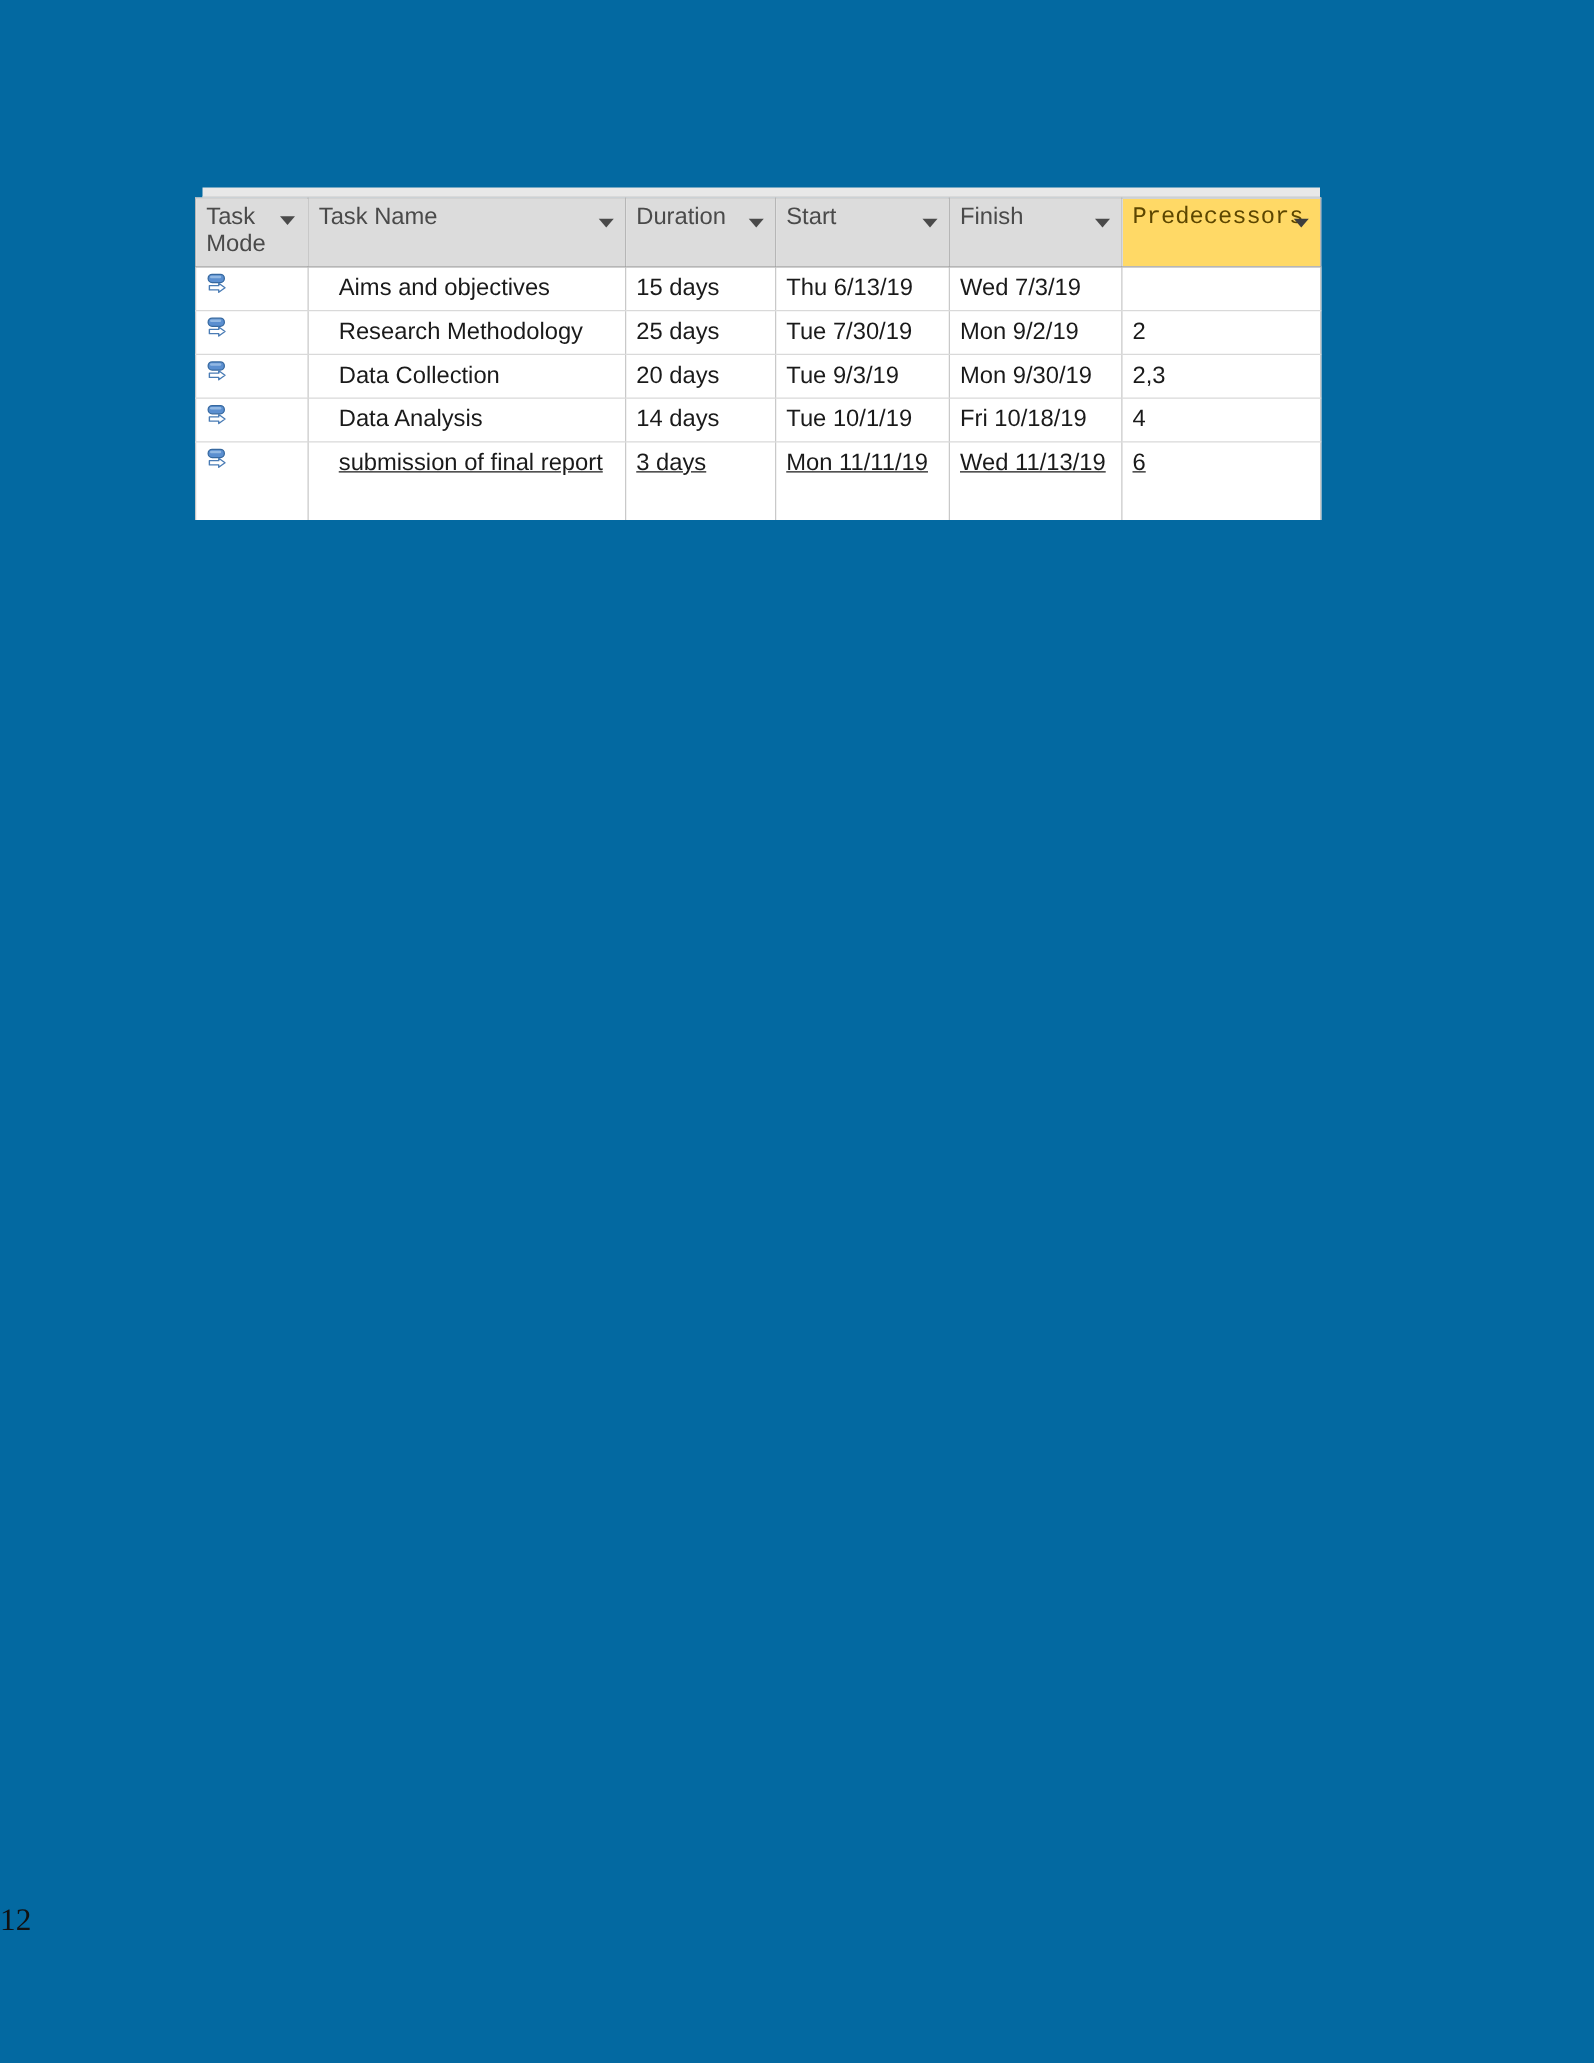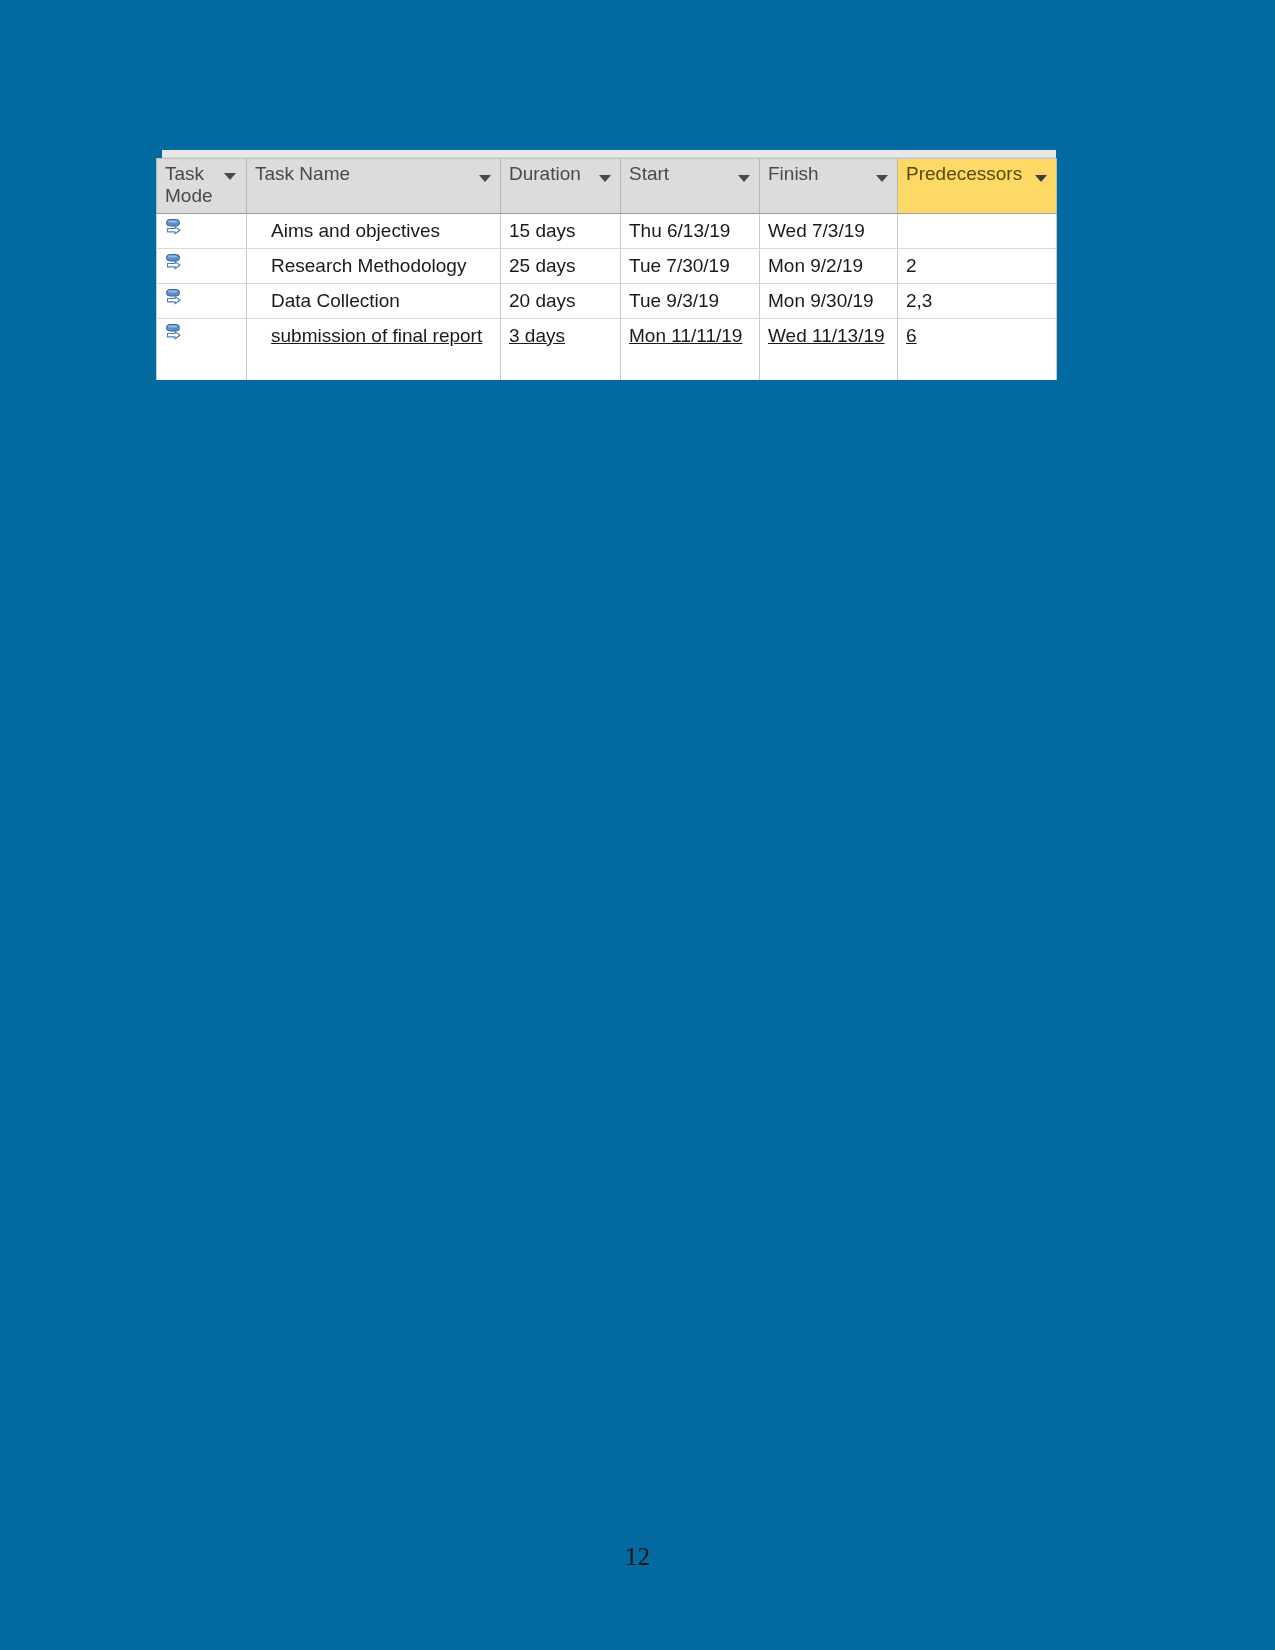--- a/index.html
+++ b/index.html
@@ -73,20 +73,21 @@
     box-sizing: border-box;
     line-height: 1.15;
   }
   thead th:first-child {
     border-left: 1px solid #b6b6b6;
   }
   thead th.hdr-pred {
     background: #ffd966;
     color: #5c4600;
     border-right: 1px solid #b6b6b6;
+    font-family: Liberation Mono, monospace;
   }
   .hdr-label {
     display: block;
     padding-right: 22px;
   }
   .filter-arrow {
     position: absolute;
     right: 9px;
     top: 16px;
     width: 0; height: 0;
@@ -134,25 +135,23 @@
     position: relative;
   }
   .task-mode-icon svg { display: block; }
 
   
   .page-number {
     position: absolute;
     left: 0;
     top: 1523px;
     width: 1275px;
-    text-align: center;
     font-family: "Liberation Serif", serif;
     font-size: 25px;
     color: #111111;
-    margin-top: 20px;
   }
 </style>
 </head>
 <body>
 
 <div class="page">
 
   <div class="gantt-wrap">
 
     <div class="table-top-strip"></div>
@@ -243,20 +242,36 @@
               </svg>
             </span>
           </td>
           <td class="cell-name">Data Collection</td>
           <td>20 days</td>
           <td>Tue 9/3/19</td>
           <td>Mon 9/30/19</td>
           <td>2,3</td>
         </tr>
 
+        <tr class="row-std">
+          <td class="cell-mode">
+            <span class="task-mode-icon">
+              <svg width="22" height="22" viewBox="0 0 22 22">
+                <rect x="1.5" y="2.5" width="13" height="6.5" rx="3.2" ry="3.2" fill="#5b8fd0" stroke="#36689f" stroke-width="1"></rect>
+                <rect x="3" y="3.6" width="9" height="2" rx="1" ry="1" fill="#9cc0e6" opacity="0.85"></rect>
+                <path d="M2.5 11.5 H10 V9.6 L15 13.2 L10 16.8 V14.9 H2.5 Z" fill="#ffffff" stroke="#4a7cb5" stroke-width="1.1" stroke-linejoin="round"></path>
+              </svg>
+            </span>
+          </td>
+          <td class="cell-name">Data Analysis</td>
+          <td>14 days</td>
+          <td>Tue 10/1/19</td>
+          <td>Fri 10/18/19</td>
+          <td>4</td>
+        </tr>
 
 
         <tr class="row-tall row-last">
           <td class="cell-mode">
             <span class="task-mode-icon">
               <svg width="22" height="22" viewBox="0 0 22 22">
                 <rect x="1.5" y="2.5" width="13" height="6.5" rx="3.2" ry="3.2" fill="#5b8fd0" stroke="#36689f" stroke-width="1"></rect>
                 <rect x="3" y="3.6" width="9" height="2" rx="1" ry="1" fill="#9cc0e6" opacity="0.85"></rect>
                 <path d="M2.5 11.5 H10 V9.6 L15 13.2 L10 16.8 V14.9 H2.5 Z" fill="#ffffff" stroke="#4a7cb5" stroke-width="1.1" stroke-linejoin="round"></path>
               </svg>

